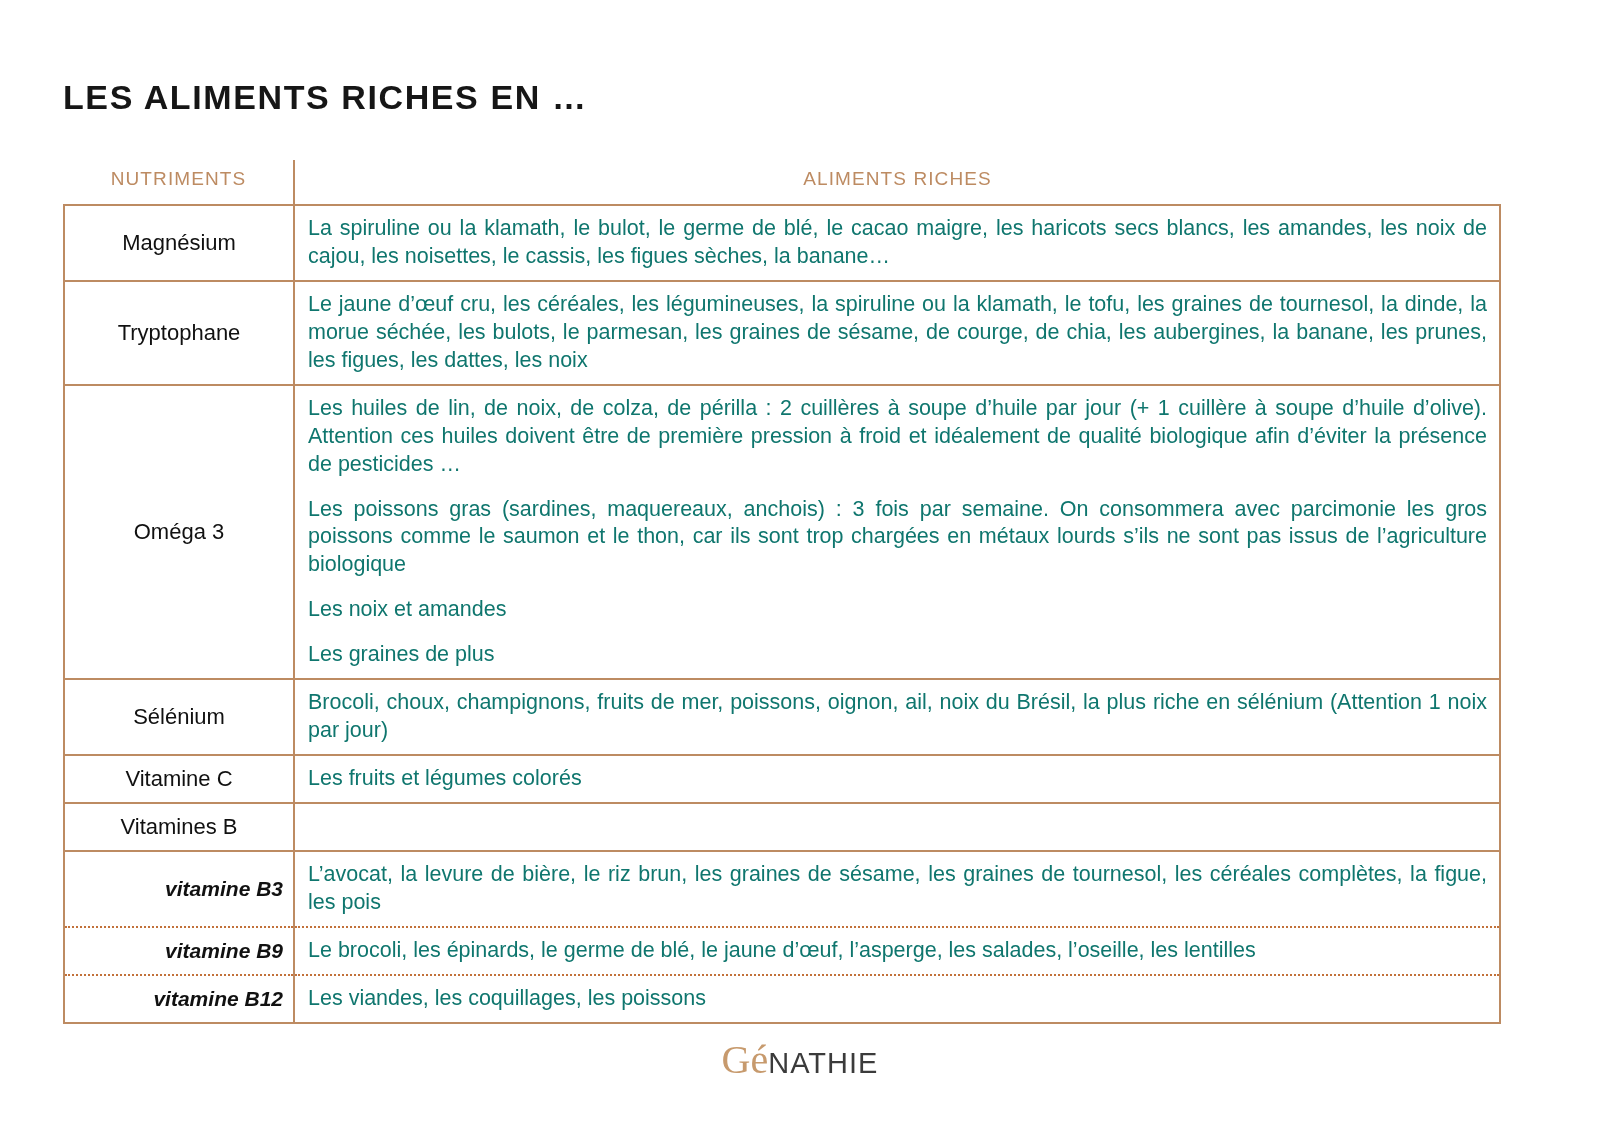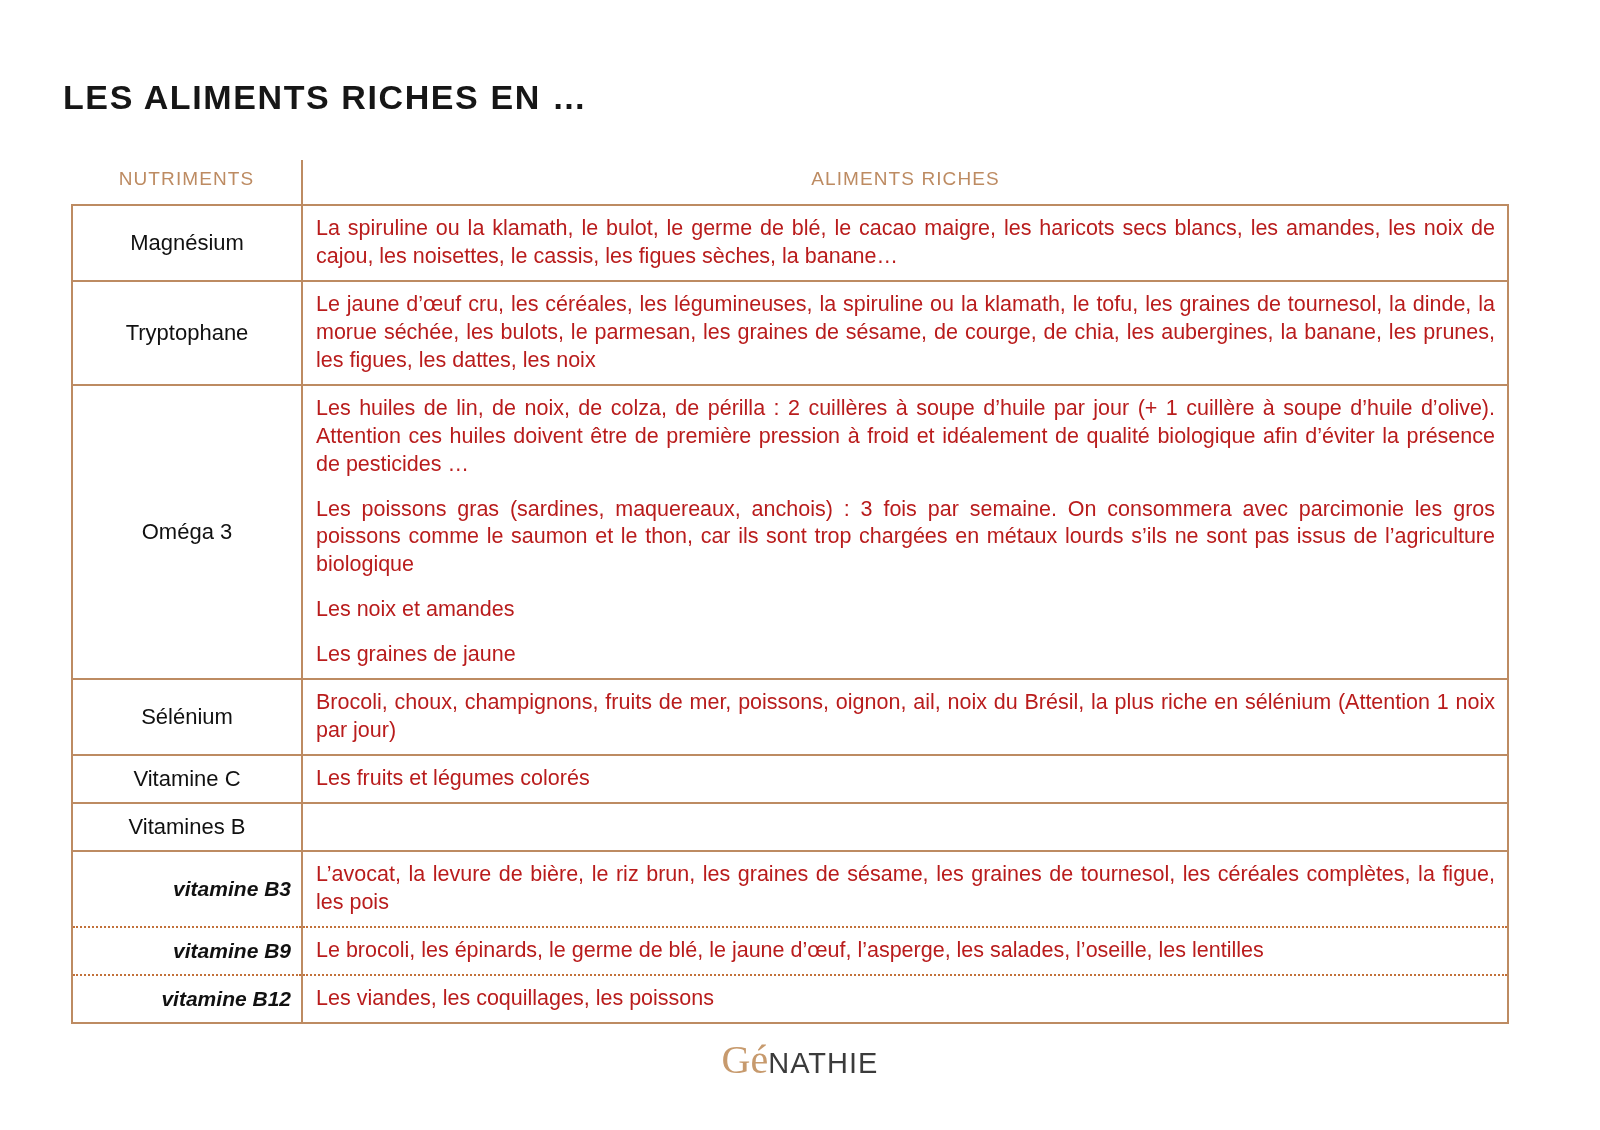--- a/index.html
+++ b/index.html
@@ -41,21 +41,20 @@
     position: absolute;
     left: 63px;
     top: 160px;
     width: 1436px;
   }
 
   table.nutri-table {
     width: 1436px;
     border-collapse: collapse;
     table-layout: fixed;
-    margin-left: 8px;
   }
 
   col.col-nutri { width: 230px; }
   col.col-food  { width: 1206px; }
 
   
   thead th {
     border: none;
     padding: 0 0 14px 0;
     font-size: 19px;
@@ -85,21 +84,21 @@
     font-size: 22px;
     color: #111111;
     padding: 10px 12px;
   }
 
   td.c-food {
     text-align: justify;
     text-align-last: left;
     font-size: 21.5px;
     line-height: 1.30;
-    color: #b91c1c;
+    color: #0f766e;
     padding: 9px 12px 9px 13px;
   }
 
   td.c-food p {
     margin: 0;
   }
   td.c-food p + p {
     margin-top: 17px;
   }
 
@@ -182,21 +181,21 @@
             <td class="c-food">
               <p>Le jaune d’œuf cru, les céréales, les légumineuses, la spiruline ou la klamath, le tofu, les graines de tournesol, la dinde, la morue séchée, les bulots, le parmesan, les graines de sésame, de courge, de chia, les aubergines, la banane, les prunes, les figues, les dattes, les noix</p>
             </td>
           </tr>
           <tr>
             <td class="c-nutri">Oméga 3</td>
             <td class="c-food">
               <p>Les huiles de lin, de noix, de colza, de périlla : 2 cuillères à soupe d’huile par jour (+ 1 cuillère à soupe d’huile d’olive). Attention ces huiles doivent être de première pression à froid et idéalement de qualité biologique afin d’éviter la présence de pesticides …</p>
               <p>Les poissons gras (sardines, maquereaux, anchois) : 3 fois par semaine. On consommera avec parcimonie les gros poissons comme le saumon et le thon, car ils sont trop chargées en métaux lourds s’ils ne sont pas issus de l’agriculture biologique</p>
               <p>Les noix et amandes</p>
-              <p>Les graines de jaune</p>
+              <p>Les graines de plus</p>
             </td>
           </tr>
           <tr>
             <td class="c-nutri">Sélénium</td>
             <td class="c-food">
               <p>Brocoli, choux, champignons, fruits de mer, poissons, oignon, ail, noix du Brésil, la plus riche en sélénium (Attention 1 noix par jour)</p>
             </td>
           </tr>
           <tr>
             <td class="c-nutri">Vitamine C</td>

